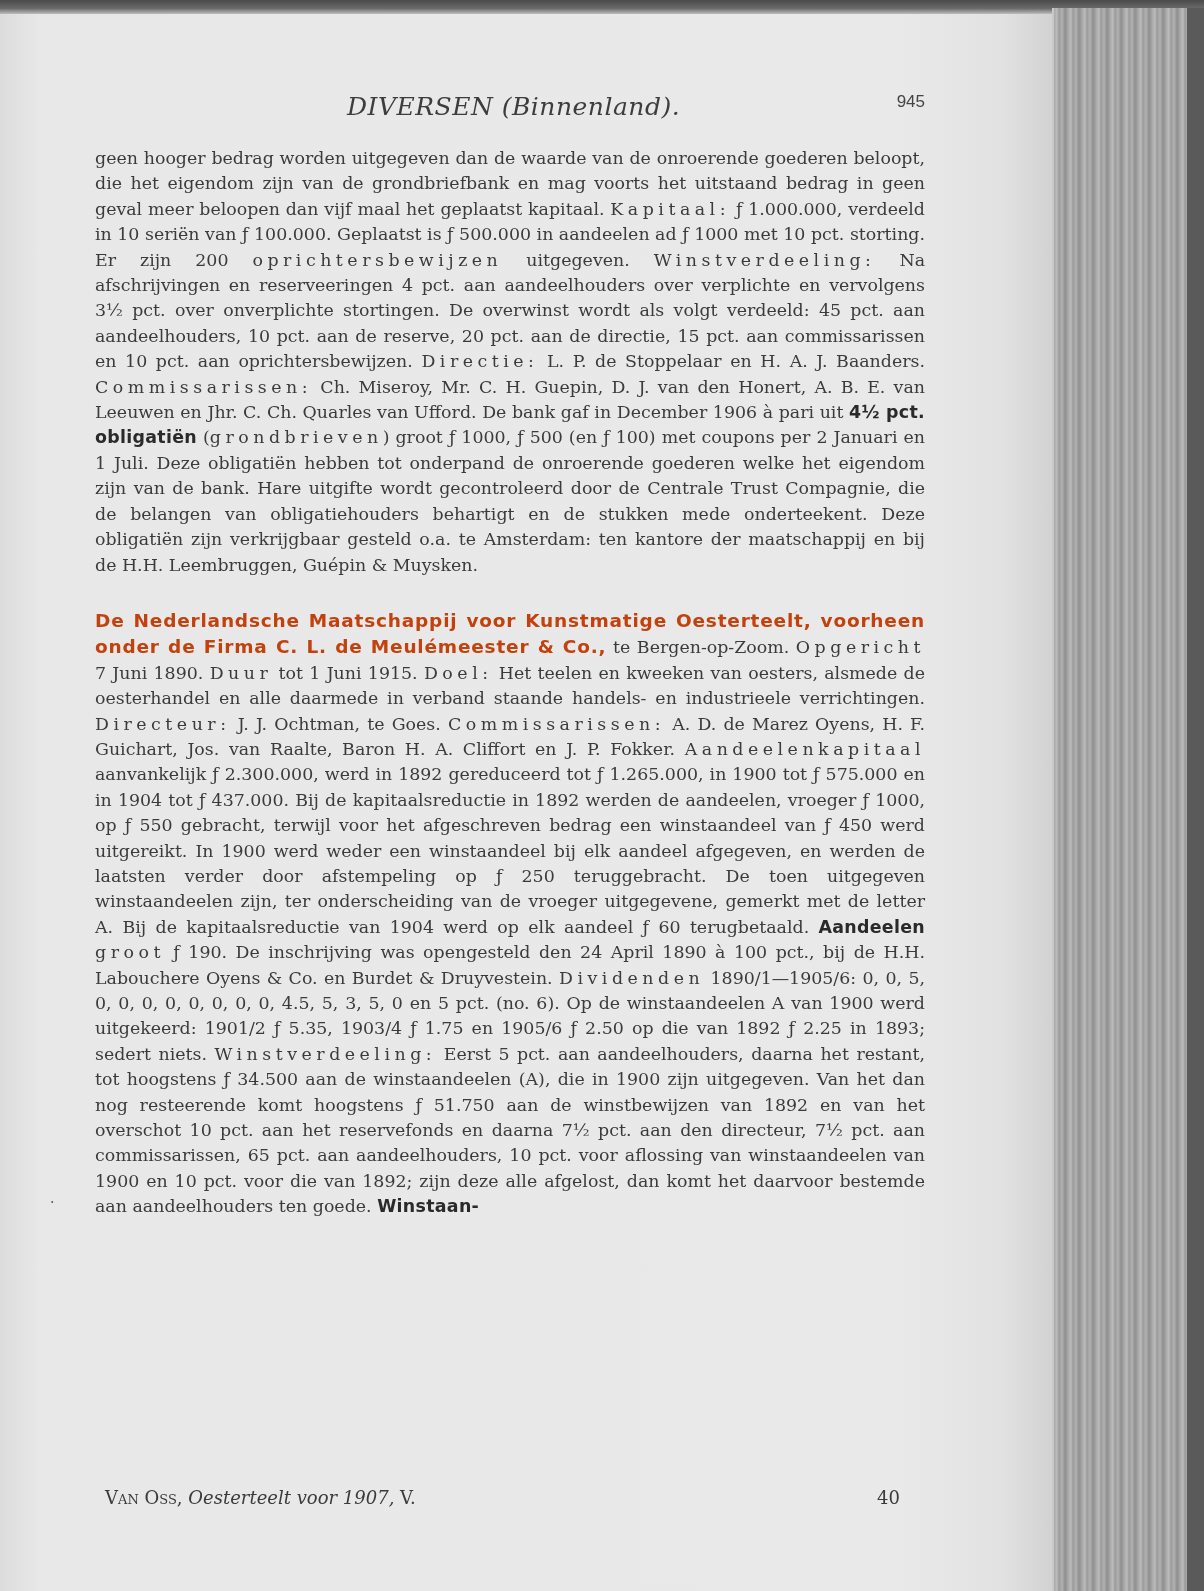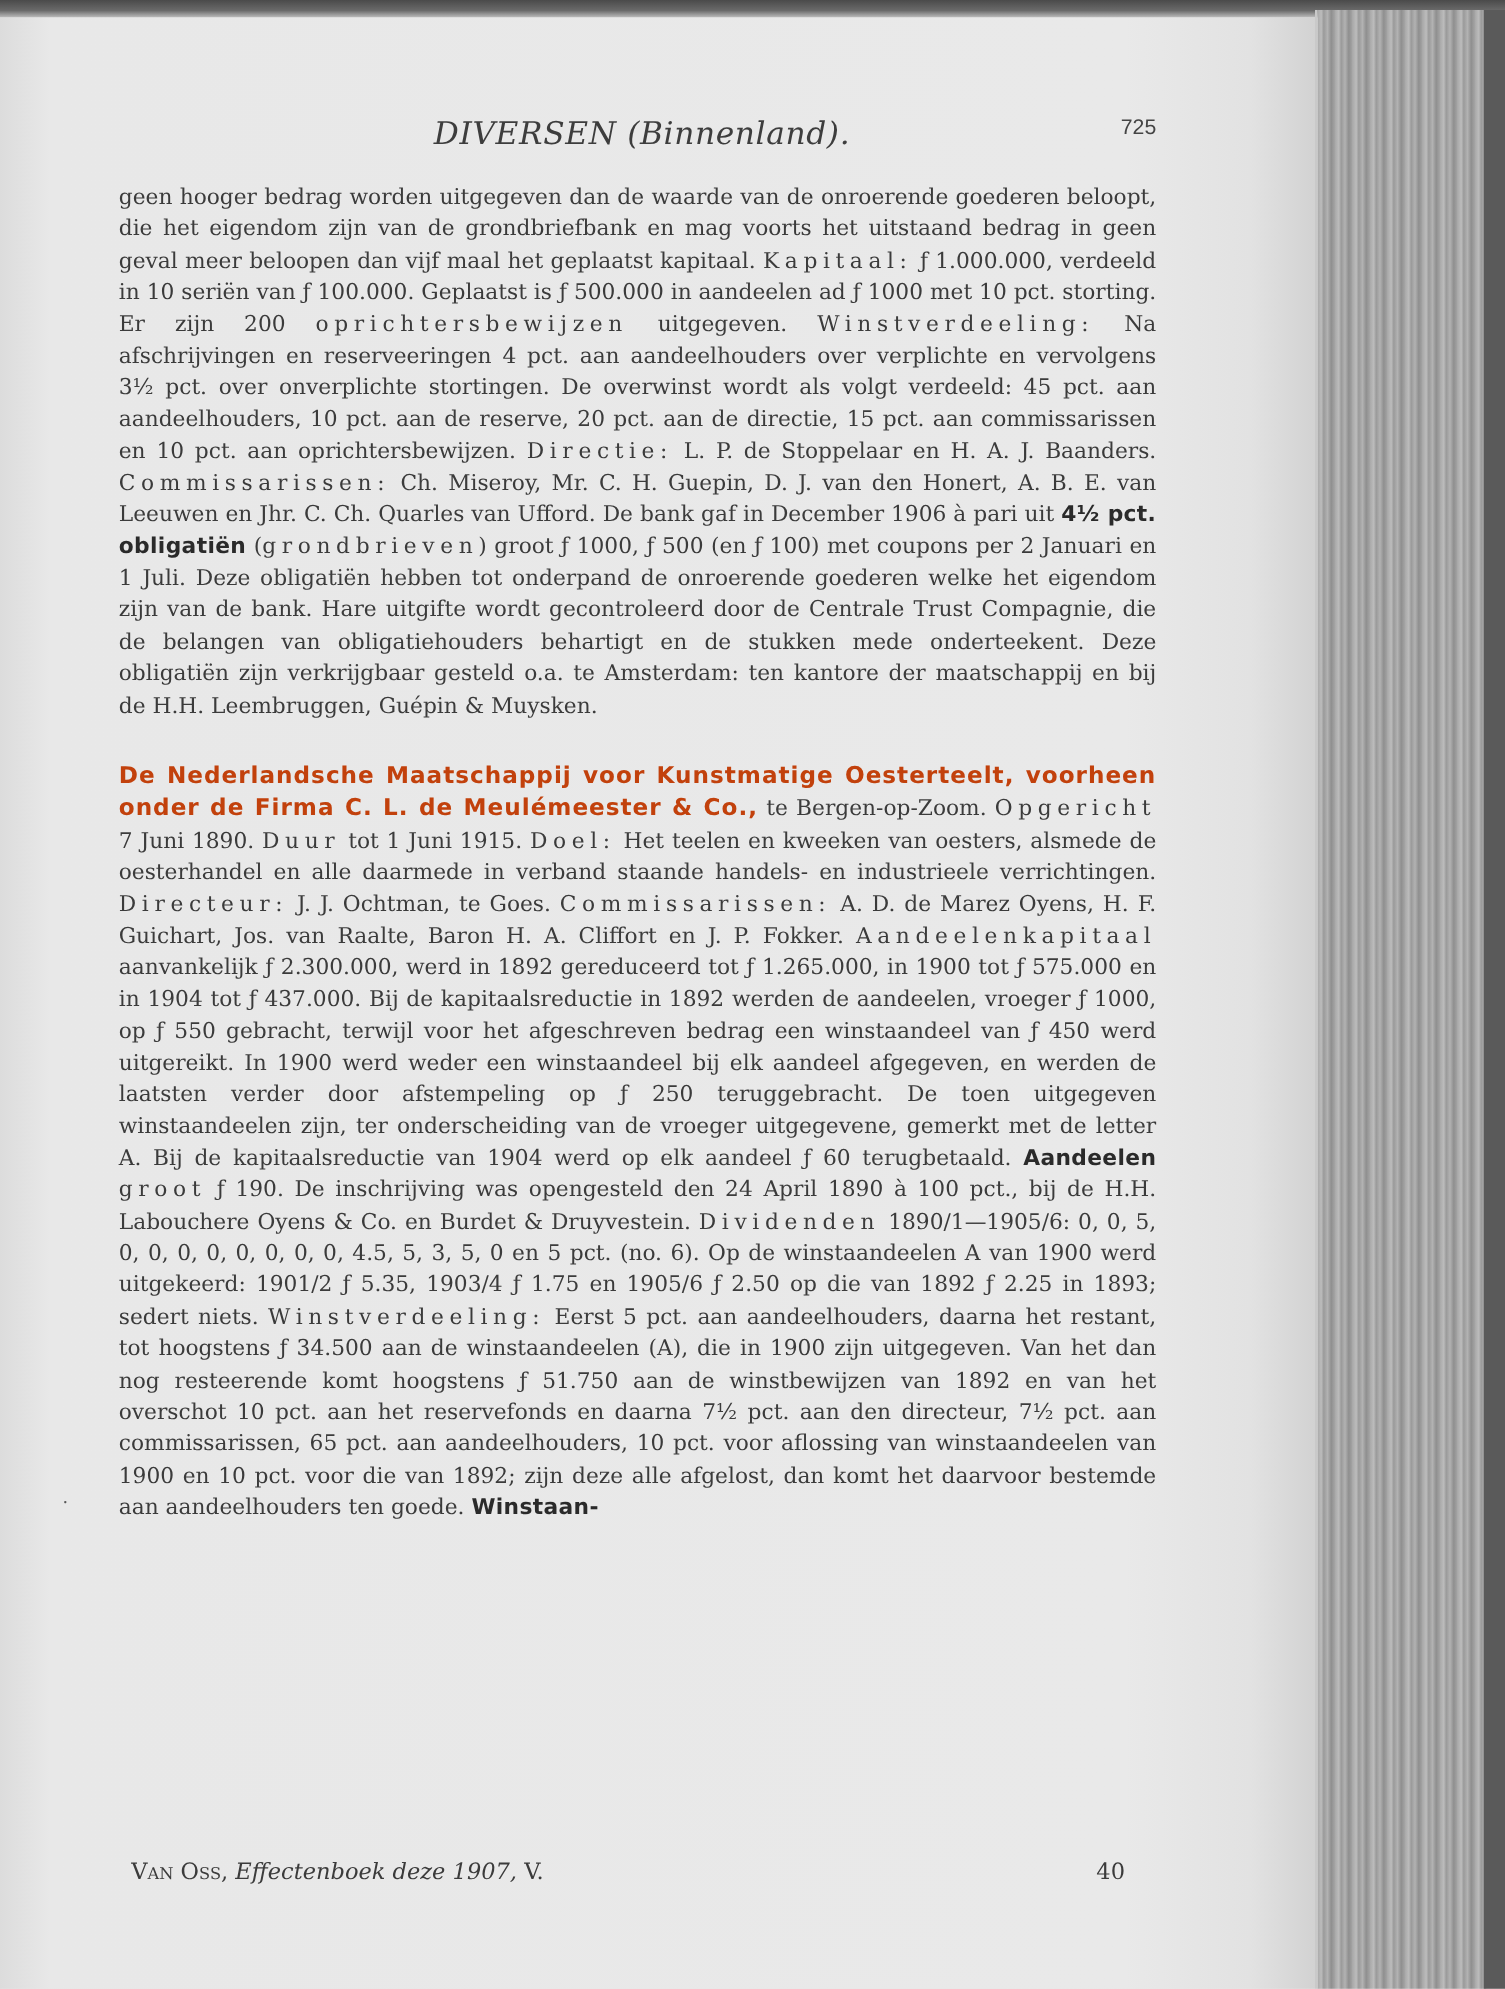--- a/index.html
+++ b/index.html
@@ -68,27 +68,27 @@
 </head>
 <body>
 
 <div class="top-edge"></div>
 <div class="page"></div>
 <div class="page-stack"></div>
 <div class="cover-edge"></div>
 
 <div class="running-head">
   <span class="running-title">DIVERSEN (Binnenland).</span>
-  <span class="page-number">725</span>
+  <span class="page-number">945</span>
 </div>
 
 <div class="body-text">
   <p><span>geen hooger bedrag worden uitgegeven dan de waarde van de onroerende goederen beloopt, die het eigendom zijn van de grondbriefbank en mag voorts het uitstaand bedrag in geen geval meer beloopen dan vijf maal het geplaatst kapitaal. </span><span class="sp">Kapitaal:</span><span> ƒ 1.000.000, verdeeld in 10 seriën van ƒ 100.000. Geplaatst is ƒ 500.000 in aandeelen ad ƒ 1000 met 10 pct. storting. Er zijn 200 </span><span class="sp">oprichtersbewijzen</span><span> uitgegeven. </span><span class="sp">Winstverdeeling:</span><span> Na afschrijvingen en reserveeringen 4 pct. aan aandeelhouders over verplichte en vervolgens 3½ pct. over onverplichte stortingen. De overwinst wordt als volgt verdeeld: 45 pct. aan aandeelhouders, 10 pct. aan de reserve, 20 pct. aan de directie, 15 pct. aan commissarissen en 10 pct. aan oprichtersbewijzen. </span><span class="sp">Directie:</span><span> L. P. de Stoppelaar en H. A. J. Baanders. </span><span class="sp">Commissarissen:</span><span> Ch. Miseroy, Mr. C. H. Guepin, D. J. van den Honert, A. B. E. van Leeuwen en Jhr. C. Ch. Quarles van Ufford. De bank gaf in December 1906 à pari uit </span><span class="bold-sans">4½ pct. obligatiën</span><span> (</span><span class="sp">grondbrieven</span><span>) groot ƒ 1000, ƒ 500 (en ƒ 100) met coupons per 2 Januari en 1 Juli. Deze obligatiën hebben tot onderpand de onroerende goederen welke het eigendom zijn van de bank. Hare uitgifte wordt gecontroleerd door de Centrale Trust Compagnie, die de belangen van obligatiehouders behartigt en de stukken mede onderteekent. Deze obligatiën zijn verkrijgbaar gesteld o.a. te Amsterdam: ten kantore der maatschappij en bij de H.H. Leembruggen, Guépin &amp; Muysken.</span></p>
 
   <p class="para-2"><span class="heading-sans">De Nederlandsche Maatschappij voor Kunstmatige Oesterteelt, voorheen onder de Firma C. L. de Meulémeester &amp; Co.,</span><span> te Bergen-op-Zoom. </span><span class="sp">Opgericht</span><span> 7 Juni 1890. </span><span class="sp">Duur</span><span> tot 1 Juni 1915. </span><span class="sp">Doel:</span><span> Het teelen en kweeken van oesters, alsmede de oesterhandel en alle daarmede in verband staande handels- en industrieele verrichtingen. </span><span class="sp">Directeur:</span><span> J. J. Ochtman, te Goes. </span><span class="sp">Commissarissen:</span><span> A. D. de Marez Oyens, H. F. Guichart, Jos. van Raalte, Baron H. A. Cliffort en J. P. Fokker. </span><span class="sp">Aandeelenkapitaal</span><span> aanvankelijk ƒ 2.300.000, werd in 1892 gereduceerd tot ƒ 1.265.000, in 1900 tot ƒ 575.000 en in 1904 tot ƒ 437.000. Bij de kapitaalsreductie in 1892 werden de aandeelen, vroeger ƒ 1000, op ƒ 550 gebracht, terwijl voor het afgeschreven bedrag een winstaandeel van ƒ 450 werd uitgereikt. In 1900 werd weder een winstaandeel bij elk aandeel afgegeven, en werden de laatsten verder door afstempeling op ƒ 250 teruggebracht. De toen uitgegeven winstaandeelen zijn, ter onderscheiding van de vroeger uitgegevene, gemerkt met de letter A. Bij de kapitaalsreductie van 1904 werd op elk aandeel ƒ 60 terugbetaald. </span><span class="bold-sans">Aandeelen</span><span> </span><span class="sp">groot</span><span> ƒ 190. De inschrijving was opengesteld den 24 April 1890 à 100 pct., bij de H.H. Labouchere Oyens &amp; Co. en Burdet &amp; Druyvestein. </span><span class="sp">Dividenden</span><span> 1890/1—1905/6: 0, 0, 5, 0, 0, 0, 0, 0, 0, 0, 0, 4.5, 5, 3, 5, 0 en 5 pct. (no. 6). Op de winstaandeelen A van 1900 werd uitgekeerd: 1901/2 ƒ 5.35, 1903/4 ƒ 1.75 en 1905/6 ƒ 2.50 op die van 1892 ƒ 2.25 in 1893; sedert niets. </span><span class="sp">Winstverdeeling:</span><span> Eerst 5 pct. aan aandeelhouders, daarna het restant, tot hoogstens ƒ 34.500 aan de winstaandeelen (A), die in 1900 zijn uitgegeven. Van het dan nog resteerende komt hoogstens ƒ 51.750 aan de winstbewijzen van 1892 en van het overschot 10 pct. aan het reservefonds en daarna 7½ pct. aan den directeur, 7½ pct. aan commissarissen, 65 pct. aan aandeelhouders, 10 pct. voor aflossing van winstaandeelen van 1900 en 10 pct. voor die van 1892; zijn deze alle afgelost, dan komt het daarvoor bestemde aan aandeelhouders ten goede. </span><span class="bold-sans">Winstaan-</span></p>
 </div>
 
 <div class="margin-dot">.</div>
 
 <div class="footer">
-  <span class="footer-left"><span class="footer-author">Van Oss,</span> <span class="footer-book">Effectenboek deze 1907,</span><span> V.</span></span>
+  <span class="footer-left"><span class="footer-author">Van Oss,</span> <span class="footer-book">Oesterteelt voor 1907,</span><span> V.</span></span>
   <span class="footer-right">40</span>
 </div>
 
 </body></html>

